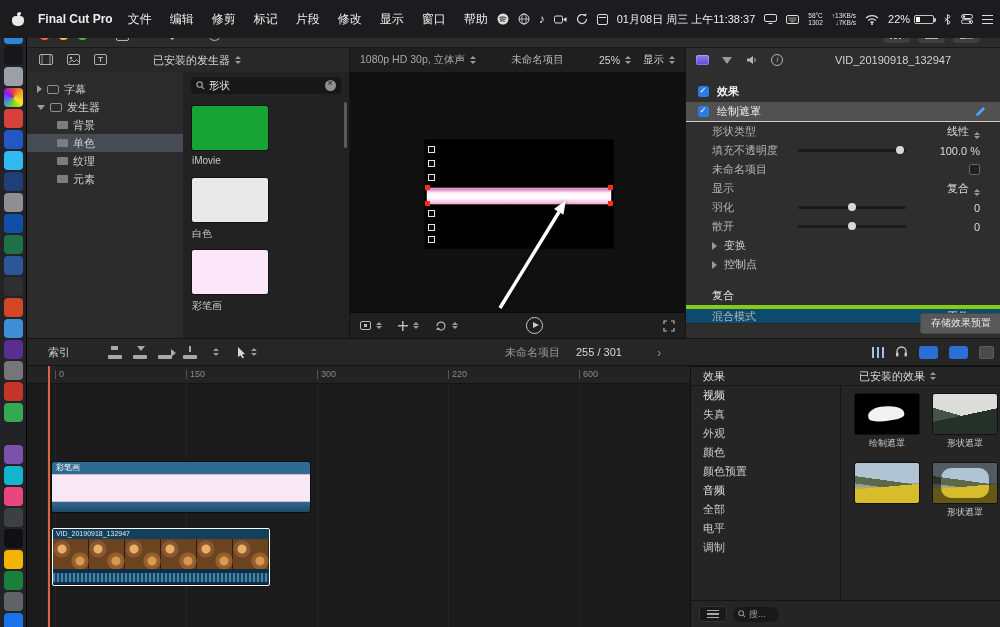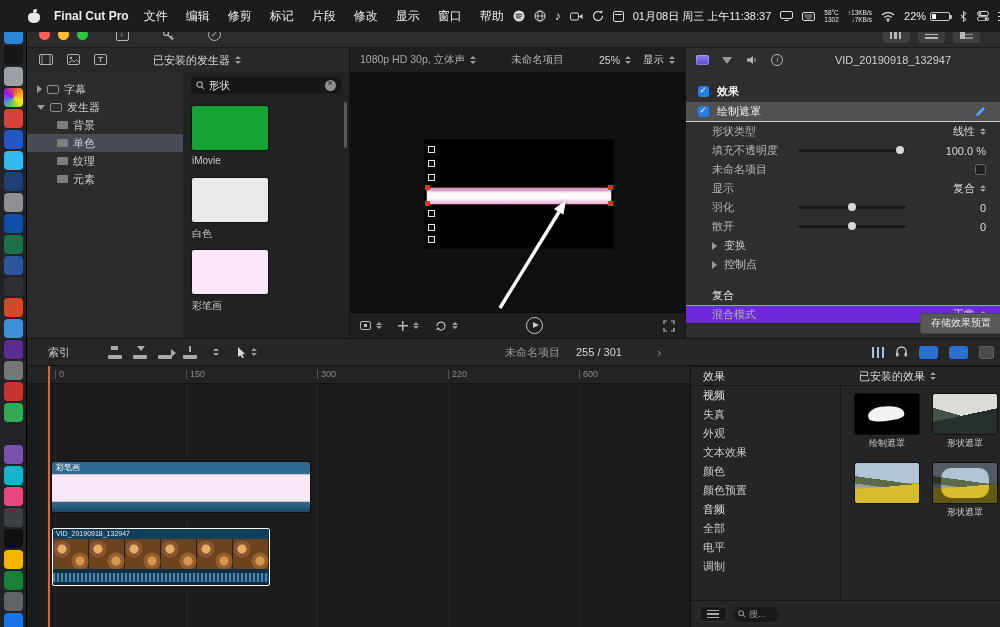--- a/index.html
+++ b/index.html
@@ -1,21 +1,21 @@
 <!DOCTYPE html>
 <html><head>
 <meta charset="utf-8">
 <style>
 *{margin:0;padding:0;box-sizing:border-box}
 html,body{width:1000px;height:627px;background:#111;overflow:hidden;
   font-family:"Liberation Sans","DejaVu Sans",sans-serif;-webkit-font-smoothing:antialiased}
 .screen{position:relative;width:1000px;height:627px;background:#101010;font-size:11px;color:#ccc}
 
 
-.menubar{position:absolute;top:0;left:0;right:0;height:32px;background:#1c1c1e;display:flex;align-items:center;color:#ededed;font-size:12px;padding:0 24px;z-index:30}
+.menubar{position:absolute;top:0;left:0;right:0;height:38px;background:#1c1c1e;display:flex;align-items:center;color:#ededed;font-size:12px;padding:0 8px;z-index:30}
 .apple{position:relative;width:12px;height:14px;margin:0 8px 0 4px;flex:none}
 .apple::before{content:"";position:absolute;bottom:0;left:0;width:12px;height:10px;background:#e8e8e8;border-radius:4px 4px 5px 5px}
 .apple::after{content:"";position:absolute;top:0;left:5px;width:4px;height:4px;background:#e8e8e8;border-radius:70% 30% 70% 30%}
 .mb-app{font-weight:bold;margin:0 6px;white-space:nowrap}
 .mb-menus{display:flex}
 .mb-item{padding:0 9px;white-space:nowrap;cursor:default}
 .mb-right{margin-left:auto;display:flex;align-items:center;gap:9px;font-size:11px}
 .mb-ic{display:inline-flex;align-items:center;justify-content:center;flex:none}
 .mb-date{white-space:nowrap;font-size:11px}
 .cal{width:11px;height:11px;border:1px solid #ddd;border-radius:2px;position:relative}
@@ -111,29 +111,29 @@
 .inspector{position:absolute;left:659px;top:0;width:314px;height:100%;background:#2e2e2e;padding-top:10px;overflow:hidden}
 .irow{display:flex;align-items:center;padding:0 14px 0 12px;gap:8px}
 .effects-hdr{height:18px}
 .ihdr{color:#f0f0f0;font-weight:bold}
 .cb{width:11px;height:11px;border-radius:2.5px;background:#2a7de1;position:relative;flex:none}
 .cb.on::after{content:"✓";position:absolute;left:1.5px;top:-1px;font-size:8.5px;color:#fff}
 .cb.off{background:#1f1f1f;border:1px solid #6a6a6a}
 .maskrow{height:20px;background:#515151;border-bottom:1px solid #cfcfcf;margin-top:2px}
 .mlabel{color:#f2f2f2}
 .pencil{margin-left:auto;display:inline-flex}
-.prow{display:flex;align-items:center;height:19px;padding:0 14px 0 26px}
+.prow{display:flex;align-items:center;height:19px;padding:0 20px 0 26px}
 .plabel{width:86px;flex:none;color:#b4b4b4;font-size:11px;white-space:nowrap}
 .pspacer{flex:1}
 .slider{position:relative;width:108px;height:3px;background:#1a1a1a;border-radius:2px;flex:none}
 .slider i{position:absolute;top:-3px;width:8px;height:8px;border-radius:50%;background:#d8d8d8;margin-left:-4px}
-.pval{margin-left:auto;color:#dcdcdc;font-size:11px;text-align:right;white-space:nowrap;display:inline-flex;align-items:center}
+.pval{margin-left:auto;color:#dcdcdc;font-size:11px;text-align:right;white-space:nowrap;display:inline-flex;align-items:flex-end}
 .prow.disc{gap:7px;color:#c8c8c8}
 .isection{margin-top:14px;padding-left:26px;height:17px;color:#e5e5e5}
-.blendrow{background:#6d28d9;border-top:1px solid #84cc16;border-bottom:1px solid #262626}
+.blendrow{background:#0c4a6e;border-top:4px solid #84cc16;border-bottom:1px solid #262626}
 .savebtn{position:absolute;right:-4px;bottom:4px;background:#585858;border:1px solid #474747;border-radius:3px;padding:2px 12px 3px 10px;font-size:10px;color:#e8e8e8;white-space:nowrap}
 
 
 .tlbar{position:absolute;top:316px;left:0;right:0;height:28px;background:#262626;border-top:1px solid #141414;border-bottom:1px solid #141414}
 .tlbar-in{position:relative;height:100%;display:flex;align-items:center}
 .idx{margin-left:21px;color:#cfcfcf;font-size:11px}
 .cigroup{display:flex;align-items:center;gap:9px;margin-left:38px}
 .ci{position:relative;width:16px;height:13px;opacity:.9}
 .ci::after{content:"";position:absolute;left:0;right:2px;bottom:0;height:4px;background:#b8b8b8;border-radius:1px}
 .ci-connect::before{content:"";position:absolute;left:3px;top:0;width:7px;height:4px;background:#b8b8b8}
@@ -686,23 +686,20 @@
           </div>
 
           <div class="fx-cat">
             <span>失真</span>
           </div>
 
           <div class="fx-cat">
             <span>外观</span>
           </div>
 
-          <div class="fx-cat">
-            <span>文本效果</span>
-          </div>
 
           <div class="fx-cat">
             <span>颜色</span>
           </div>
 
           <div class="fx-cat">
             <span>颜色预置</span>
           </div>
 
 

